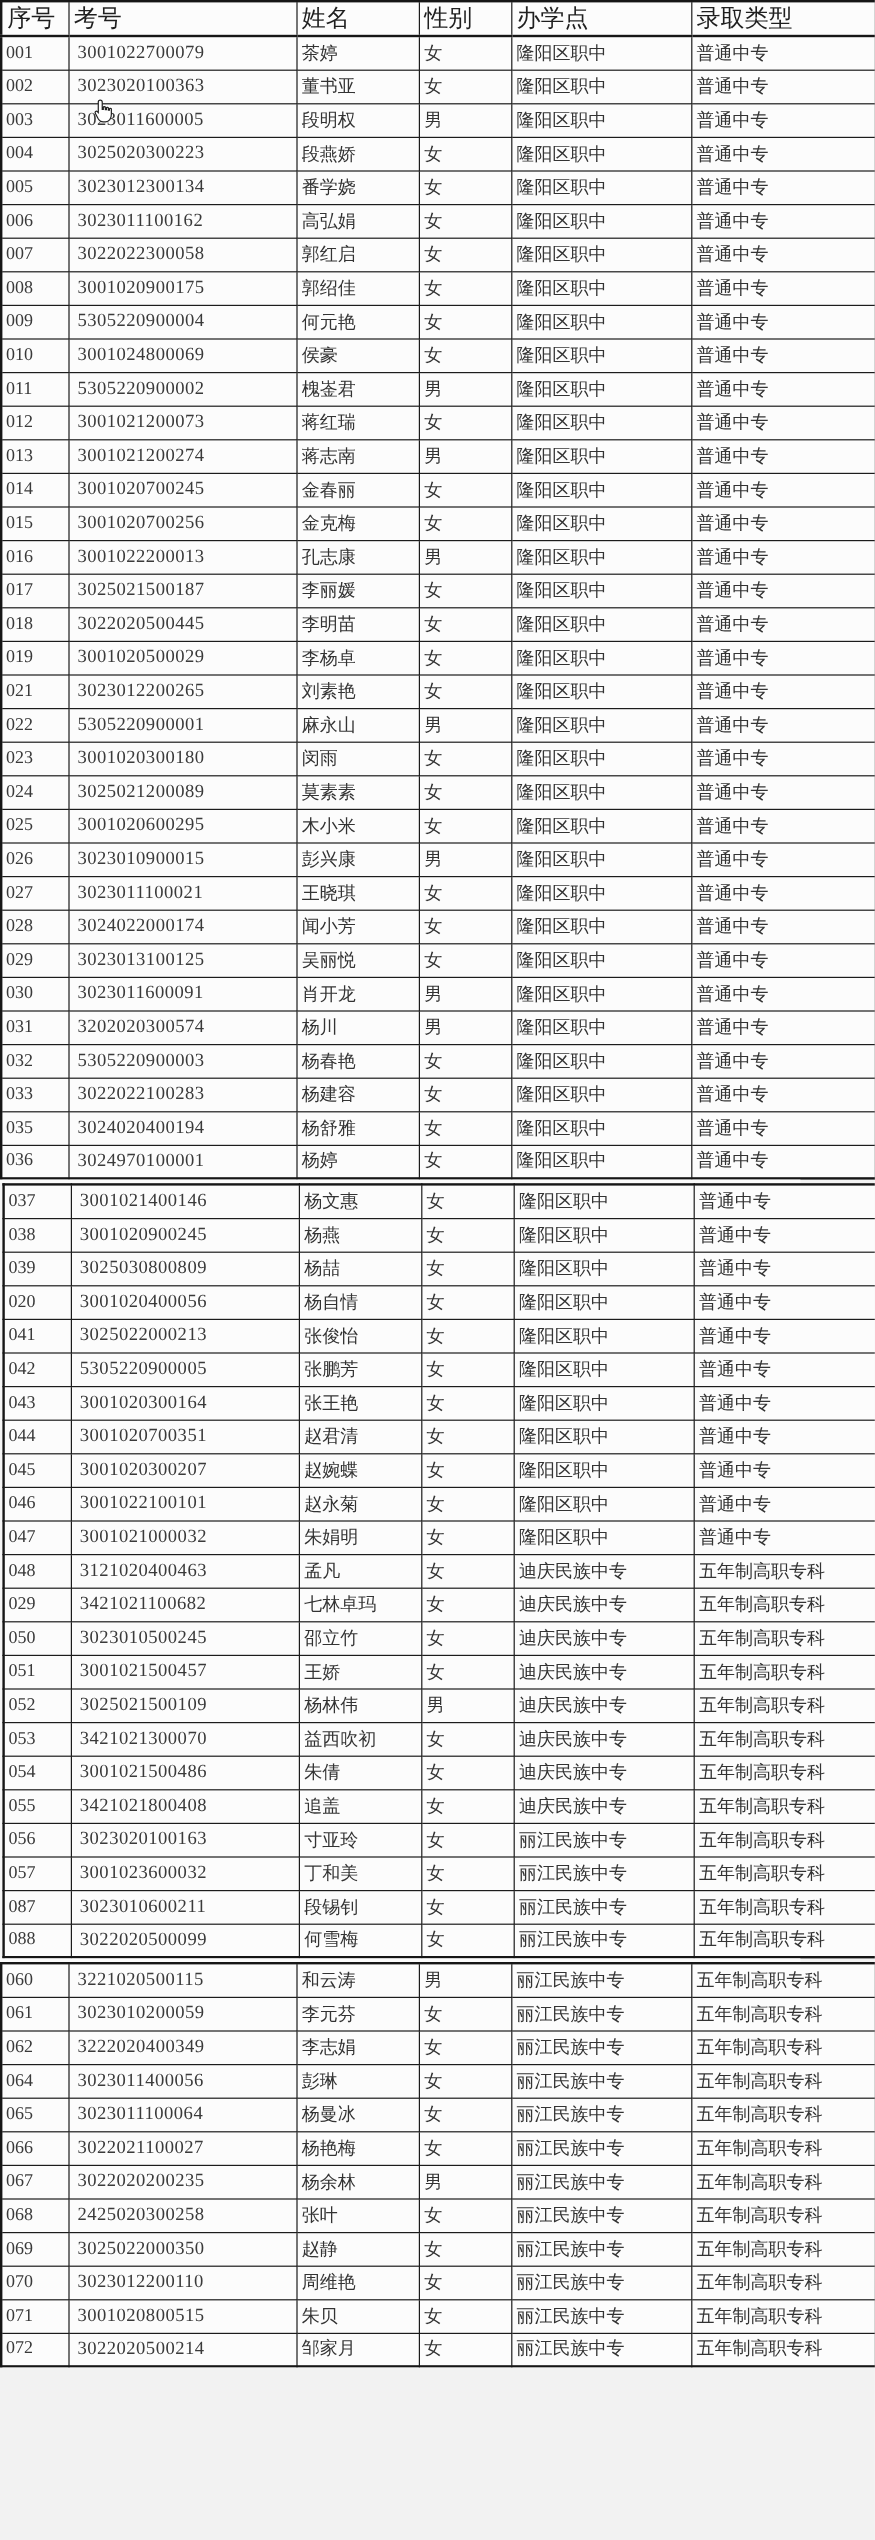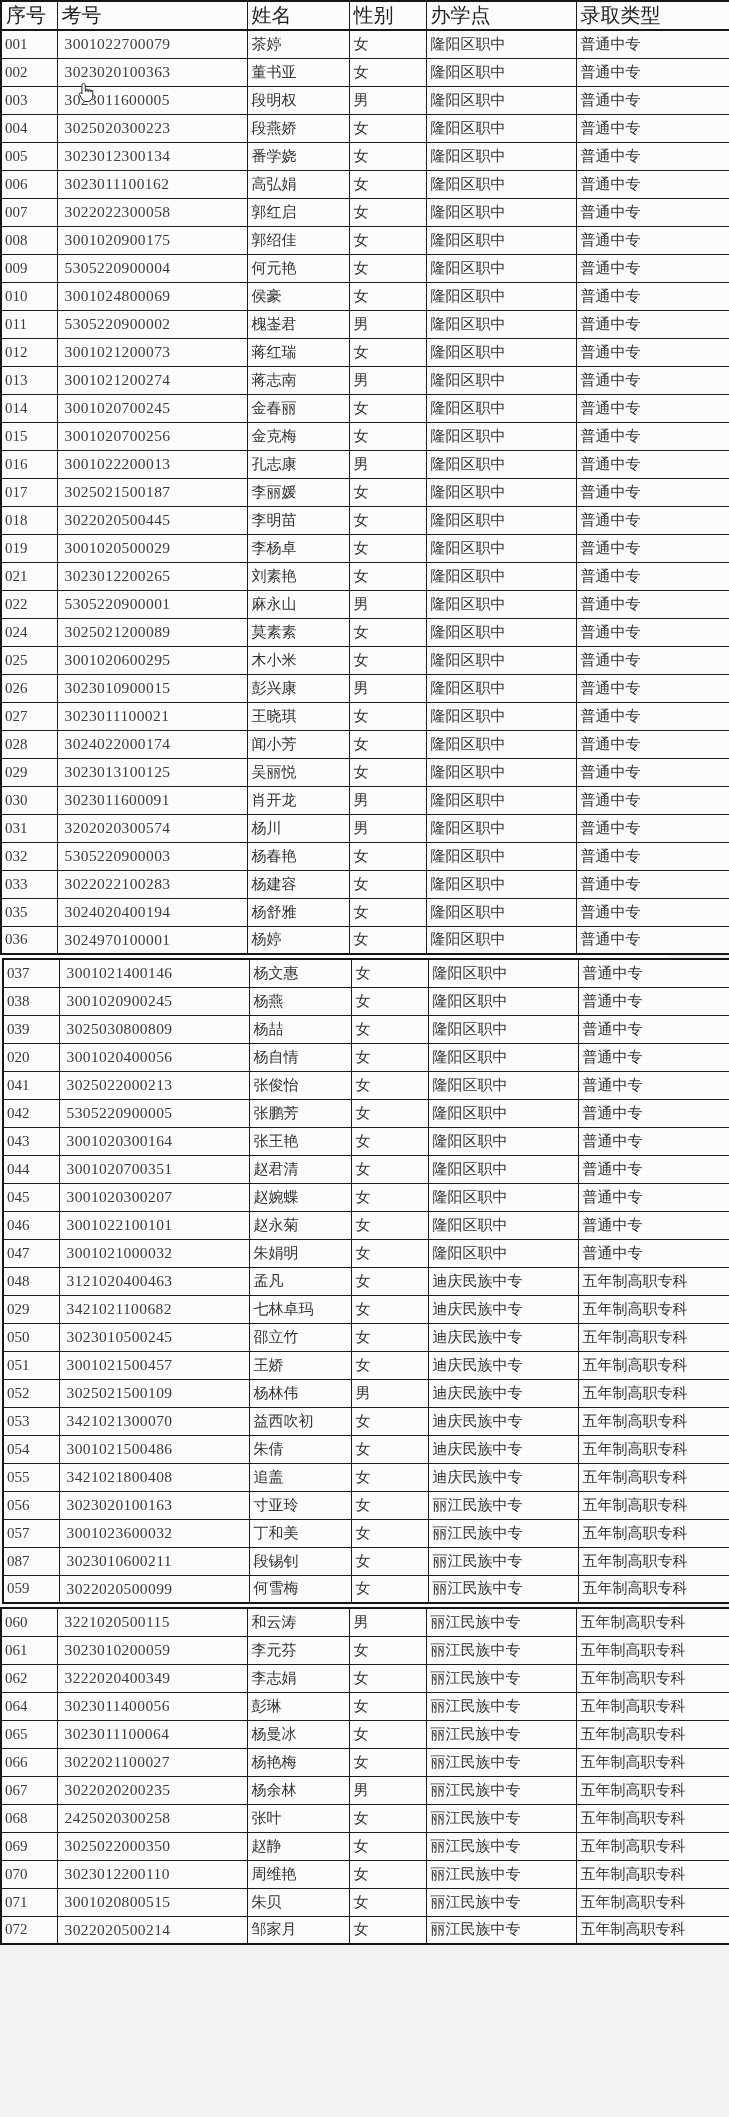--- a/index.html
+++ b/index.html
@@ -207,20 +207,28 @@
   </tr>
         <tr>
     <td class="serial">022</td>
     <td class="num">5305220900001</td>
     <td class="name">麻永山</td>
     <td class="gender">男</td>
     <td class="site">隆阳区职中</td>
     <td class="type">普通中专</td>
   </tr>
         <tr>
+    <td class="serial">023</td>
+    <td class="num">3001020300180</td>
+    <td class="name">闵雨</td>
+    <td class="gender">女</td>
+    <td class="site">隆阳区职中</td>
+    <td class="type">普通中专</td>
+  </tr>
+        <tr>
     <td class="serial">024</td>
     <td class="num">3025021200089</td>
     <td class="name">莫素素</td>
     <td class="gender">女</td>
     <td class="site">隆阳区职中</td>
     <td class="type">普通中专</td>
   </tr>
         <tr>
     <td class="serial">025</td>
     <td class="num">3001020600295</td>
@@ -494,21 +502,21 @@
   </tr>
         <tr>
     <td class="serial">087</td>
     <td class="num">3023010600211</td>
     <td class="name">段锡钊</td>
     <td class="gender">女</td>
     <td class="site">丽江民族中专</td>
     <td class="type">五年制高职专科</td>
   </tr>
         <tr>
-    <td class="serial">059</td>
+    <td class="serial">088</td>
     <td class="num">3022020500099</td>
     <td class="name">何雪梅</td>
     <td class="gender">女</td>
     <td class="site">丽江民族中专</td>
     <td class="type">五年制高职专科</td>
   </tr>
       </tbody>
   </table>
 
   <div class="gap"></div>

